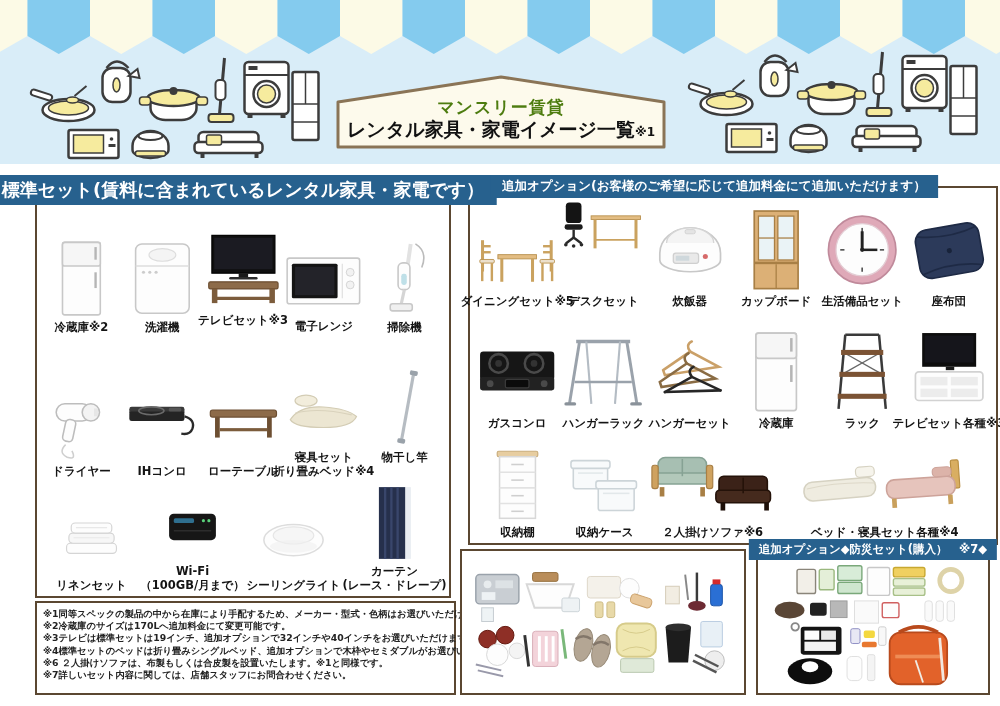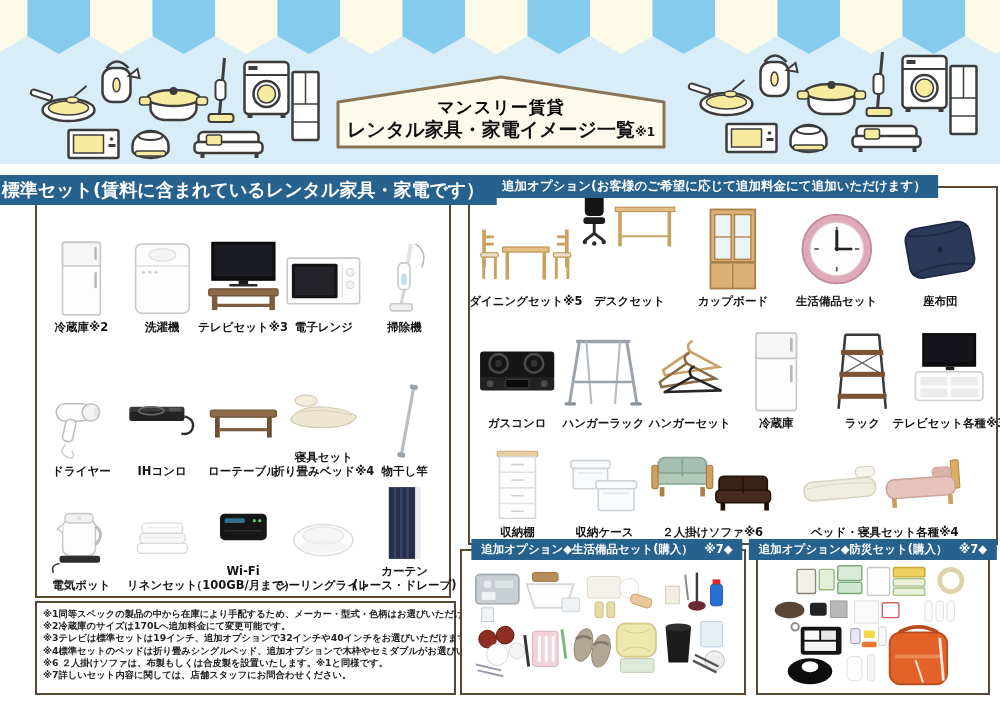--- a/index.html
+++ b/index.html
@@ -8,21 +8,21 @@
 
   .top-band{position:absolute;left:0;top:0;width:1000px;height:164px;background:#d9edf8;}
   .awning{position:absolute;left:0;top:0;}
   .decor{position:absolute;}
   .decor svg{display:block;}
 
   .title-plaque{position:absolute;left:335px;top:74px;width:332px;height:76px;}
   .title-plaque svg{position:absolute;left:0;top:0;}
   .title-text{position:absolute;left:0;top:0;width:100%;height:100%;display:flex;flex-direction:column;
     align-items:center;justify-content:center;padding-top:14px;box-sizing:border-box;}
-  .title-line1{font-size:17px;font-weight:bold;color:#000000;letter-spacing:1px;line-height:1.25;}
+  .title-line1{font-size:17px;font-weight:bold;color:#4d7c0f;letter-spacing:1px;line-height:1.25;}
   .title-line2{font-size:19px;font-weight:bold;color:#111;line-height:1.25;}
   .title-note{font-size:12px;font-weight:bold;color:#111;}
 
   .box{position:absolute;background:#fff;border:2px solid #5b4731;box-sizing:border-box;}
   #standard-box{left:35px;top:186px;width:416px;height:412px;}
   #options-box{left:468px;top:186px;width:530px;height:359px;}
   #footnote-box{left:35px;top:601px;width:421px;height:94px;}
   #life-box{left:460px;top:549px;width:286px;height:146px;}
   #emergency-box{left:756px;top:549px;width:234px;height:146px;}
 
@@ -227,36 +227,36 @@
                 <rect x="16" y="6" width="68" height="88" rx="8" fill="#fdfdfd" stroke="#c8c8c8" stroke-width="2"></rect>
                 <line x1="16" y1="34" x2="84" y2="34" stroke="#ddd" stroke-width="2"></line>
                 <ellipse cx="50" cy="20" rx="17" ry="8" fill="#f4f4f4" stroke="#ddd" stroke-width="1.5"></ellipse>
                 <circle cx="26" cy="42" r="2" fill="#ccc"></circle>
                 <circle cx="34" cy="42" r="2" fill="#ccc"></circle>
                 <circle cx="42" cy="42" r="2" fill="#ccc"></circle>
               </svg>
             </div>
             <div class="label">洗濯機</div>
           </div>
-          <div class="cell" style="flex: 1 1 0px;">
+          <div class="cell" style="flex: 1 1 0px; justify-content: center;">
             <div class="icon-wrap" style="height: 112px;">
               <svg viewBox="0 0 100 100" preserveAspectRatio="xMidYMax meet" style="height:112px">
                 <rect x="10" y="4" width="80" height="48" fill="#0f0f0f" stroke="#000" stroke-width="1.5"></rect>
                 <rect x="13" y="7" width="74" height="40" fill="#1b1b22"></rect>
                 <rect x="44" y="52" width="12" height="5" fill="#1a1a1a"></rect>
                 <rect x="32" y="57" width="36" height="3" rx="1.5" fill="#2a2a2a"></rect>
                 <rect x="6" y="63" width="88" height="9" rx="2" fill="#8d6b49" stroke="#6d4f32" stroke-width="1.5"></rect>
                 <rect x="10" y="72" width="7" height="18" fill="#7c5c3c"></rect>
                 <rect x="83" y="72" width="7" height="18" fill="#7c5c3c"></rect>
                 <line x1="13" y1="84" x2="87" y2="84" stroke="#7c5c3c" stroke-width="4"></line>
               </svg>
             </div>
             <div class="label">テレビセット※3</div>
           </div>
-          <div class="cell" style="flex: 1 1 0px;">
+          <div class="cell" style="flex: 1 1 0px; font-family: Liberation Mono, monospace;">
             <div class="icon-wrap" style="height: 112px;">
               <svg viewBox="0 0 100 100" preserveAspectRatio="xMidYMax meet" style="height:112px">
                 <rect x="4" y="24" width="92" height="58" rx="3" fill="#fdfdfd" stroke="#c8c8c8" stroke-width="2"></rect>
                 <rect x="10" y="31" width="58" height="44" rx="2" fill="#141414"></rect>
                 <rect x="14" y="35" width="50" height="36" fill="#232329"></rect>
                 <line x1="74" y1="31" x2="74" y2="75" stroke="#e0e0e0" stroke-width="1.5"></line>
                 <circle cx="84" cy="42" r="5" fill="#f2f2f2" stroke="#ccc"></circle>
                 <circle cx="84" cy="58" r="5" fill="#f2f2f2" stroke="#ccc"></circle>
               </svg>
             </div>
@@ -316,46 +316,32 @@
             <div class="icon-wrap" style="height: 100px;">
               <svg viewBox="0 0 100 100" preserveAspectRatio="xMidYMax meet" style="height:100px">
                 <ellipse cx="28" cy="40" rx="14" ry="7" fill="#f2eddc" stroke="#d3ccb4" stroke-width="1.5"></ellipse>
                 <path d="M8 64 q12 -18 42 -16 q30 2 42 12 q-6 14 -42 14 q-36 0 -42 -10 z" fill="#ece6d2" stroke="#d3ccb4" stroke-width="1.5"></path>
                 <path d="M14 56 q28 -8 72 2" fill="none" stroke="#d9d2bc" stroke-width="1.5"></path>
               </svg>
             </div>
             <div class="label">寝具セット</div>
             <div class="label">折り畳みベッド※4</div>
           </div>
-          <div class="cell" style="flex: 1 1 0px;">
+          <div class="cell" style="flex: 1 1 0px; justify-content: center;">
             <div class="icon-wrap" style="height: 100px;">
               <svg viewBox="0 0 100 100" preserveAspectRatio="xMidYMax meet" style="height:100px">
                 <line x1="62" y1="4" x2="46" y2="92" stroke="#b6bcc2" stroke-width="4"></line>
                 <rect x="57" y="2" width="10" height="6" rx="2" fill="#9aa2aa" transform="rotate(10 62 5)"></rect>
                 <rect x="41" y="88" width="10" height="6" rx="2" fill="#9aa2aa" transform="rotate(10 46 91)"></rect>
               </svg>
             </div>
             <div class="label">物干し竿</div>
           </div>
         </div>
         <div class="grid-row" style="height: 114px;">
-          <div class="cell" style="flex: 1 1 0px;">
-            <div class="icon-wrap" style="height: 78px;">
-              <svg viewBox="0 0 100 100" preserveAspectRatio="xMidYMax meet" style="height:78px">
-                <rect x="26" y="28" width="42" height="46" rx="9" fill="#fdfdfd" stroke="#c8c8c8" stroke-width="2"></rect>
-                <rect x="29" y="20" width="36" height="12" rx="5" fill="#f2f2f2" stroke="#c8c8c8" stroke-width="2"></rect>
-                <path d="M26 34 l-7 6 l7 4" fill="#fdfdfd" stroke="#c8c8c8" stroke-width="2"></path>
-                <path d="M68 36 q13 10 0 24" fill="none" stroke="#bdbdbd" stroke-width="4"></path>
-                <rect x="22" y="74" width="52" height="9" rx="3" fill="#2e2e2e"></rect>
-                <path d="M22 84 q-12 2 -8 12" fill="none" stroke="#444" stroke-width="2"></path>
-                <circle cx="47" cy="26" r="3" fill="#ddd"></circle>
-              </svg>
-            </div>
-            <div class="label">電気ポット</div>
-          </div>
           <div class="cell" style="flex: 1 1 0px;">
             <div class="icon-wrap" style="height: 78px;">
               <svg viewBox="0 0 100 100" preserveAspectRatio="xMidYMax meet" style="height:78px">
                 <rect x="18" y="58" width="64" height="13" rx="5" fill="#fdfdfd" stroke="#d5d5d5" stroke-width="1.5"></rect>
                 <rect x="21" y="45" width="58" height="13" rx="5" fill="#f7f7f7" stroke="#d5d5d5" stroke-width="1.5"></rect>
                 <rect x="24" y="32" width="52" height="13" rx="5" fill="#fdfdfd" stroke="#d5d5d5" stroke-width="1.5"></rect>
                 <line x1="30" y1="38" x2="70" y2="38" stroke="#e8e8e8" stroke-width="1.5"></line>
                 <line x1="27" y1="51" x2="73" y2="51" stroke="#e8e8e8" stroke-width="1.5"></line>
               </svg>
             </div>
@@ -435,20 +421,33 @@
                 <rect x="8" y="8" width="26" height="34" rx="6" fill="#141414"></rect>
                 <rect x="6" y="44" width="30" height="9" rx="4" fill="#1c1c1c"></rect>
                 <line x1="21" y1="53" x2="21" y2="66" stroke="#2a2a2a" stroke-width="4"></line>
                 <path d="M8 76 l13 -10 l13 10" fill="none" stroke="#2a2a2a" stroke-width="4"></path>
                 <circle cx="8" cy="78" r="3" fill="#2a2a2a"></circle>
                 <circle cx="34" cy="78" r="3" fill="#2a2a2a"></circle>
                 <circle cx="21" cy="80" r="3" fill="#2a2a2a"></circle>
               </svg>
             </div>
             <div class="label">デスクセット</div>
+          </div>
+          <div class="cell" style="flex: 1 1 0px;">
+            <div class="icon-wrap" style="height: 86px;">
+              <svg viewBox="0 0 100 100" preserveAspectRatio="xMidYMax meet" style="height:86px">
+                <path d="M14 54 a36 30 0 0 1 72 0 v8 a36 14 0 0 1 -72 0 z" fill="#fdfdfd" stroke="#c8c8c8" stroke-width="2"></path>
+                <path d="M22 42 a28 18 0 0 1 56 0" fill="#f4f4f4" stroke="#d5d5d5" stroke-width="1.5"></path>
+                <rect x="30" y="54" width="30" height="12" rx="3" fill="#e9e9e9" stroke="#cfcfcf" stroke-width="1.5"></rect>
+                <rect x="33" y="57" width="16" height="6" rx="1" fill="#cfd8dc"></rect>
+                <circle cx="68" cy="58" r="3" fill="#d66a6a"></circle>
+                <rect x="44" y="26" width="12" height="5" rx="2" fill="#e4e4e4" stroke="#cfcfcf"></rect>
+              </svg>
+            </div>
+            <div class="label">炊飯器</div>
           </div>
           <div class="cell" style="flex: 1 1 0px;">
             <div class="icon-wrap" style="height: 86px;">
               <svg viewBox="0 0 100 100" preserveAspectRatio="xMidYMax meet" style="height:86px">
                 <rect x="24" y="4" width="52" height="92" fill="#dcb076" stroke="#a87f45" stroke-width="2"></rect>
                 <rect x="29" y="10" width="19" height="52" fill="#eaf3f6" stroke="#a87f45" stroke-width="1.5"></rect>
                 <rect x="52" y="10" width="19" height="52" fill="#eaf3f6" stroke="#a87f45" stroke-width="1.5"></rect>
                 <line x1="29" y1="36" x2="48" y2="36" stroke="#a87f45" stroke-width="1.5"></line>
                 <line x1="52" y1="36" x2="71" y2="36" stroke="#a87f45" stroke-width="1.5"></line>
                 <rect x="24" y="64" width="52" height="3" fill="#a87f45"></rect>
@@ -712,21 +711,20 @@
           <rect x="156" y="94" width="34" height="14" rx="2" fill="#dfe9d8" stroke="#b8c8ae"></rect>
           <path d="M202 62 h26 l-3 36 h-20 z" fill="#1c1c1c"></path>
           <ellipse cx="215" cy="62" rx="13" ry="4" fill="#2e2e2e"></ellipse>
           <rect x="238" y="56" width="22" height="26" rx="2" fill="#e8f0f6" stroke="#b8cce0"></rect>
           <circle cx="252" cy="96" r="10" fill="#eee" stroke="#bbb"></circle>
           <line x1="232" y1="90" x2="256" y2="102" stroke="#555" stroke-width="2.5"></line>
           <line x1="230" y1="96" x2="254" y2="108" stroke="#555" stroke-width="2.5"></line>
         </svg>
       </div>
   </div>
-  <div class="section-header" id="life-header">追加オプション◆生活備品セット(購入）　※7◆</div>
 
   <div class="box" id="emergency-box">
     <div class="collage" id="emergency-collage">
         <svg viewBox="0 0 224 136" preserveAspectRatio="xMidYMax meet" style="height:126px">
           <rect x="30" y="8" width="20" height="26" rx="2" fill="#f2efe8" stroke="#8a857a" stroke-width="1.5"></rect>
           <rect x="54" y="8" width="16" height="22" rx="2" fill="#e4efd8" stroke="#9ab87e" stroke-width="1.5"></rect>
           <rect x="74" y="4" width="26" height="16" rx="2" fill="#d8ecd8" stroke="#7aa87a" stroke-width="1.5"></rect>
           <rect x="74" y="22" width="26" height="12" rx="2" fill="#cfe6cf" stroke="#7aa87a" stroke-width="1.5"></rect>
           <rect x="106" y="6" width="24" height="30" rx="2" fill="#fdfdfd" stroke="#c8c8c8" stroke-width="1.5"></rect>
           <rect x="134" y="6" width="34" height="10" rx="2" fill="#f0d060" stroke="#c8a830" stroke-width="1.5"></rect>

